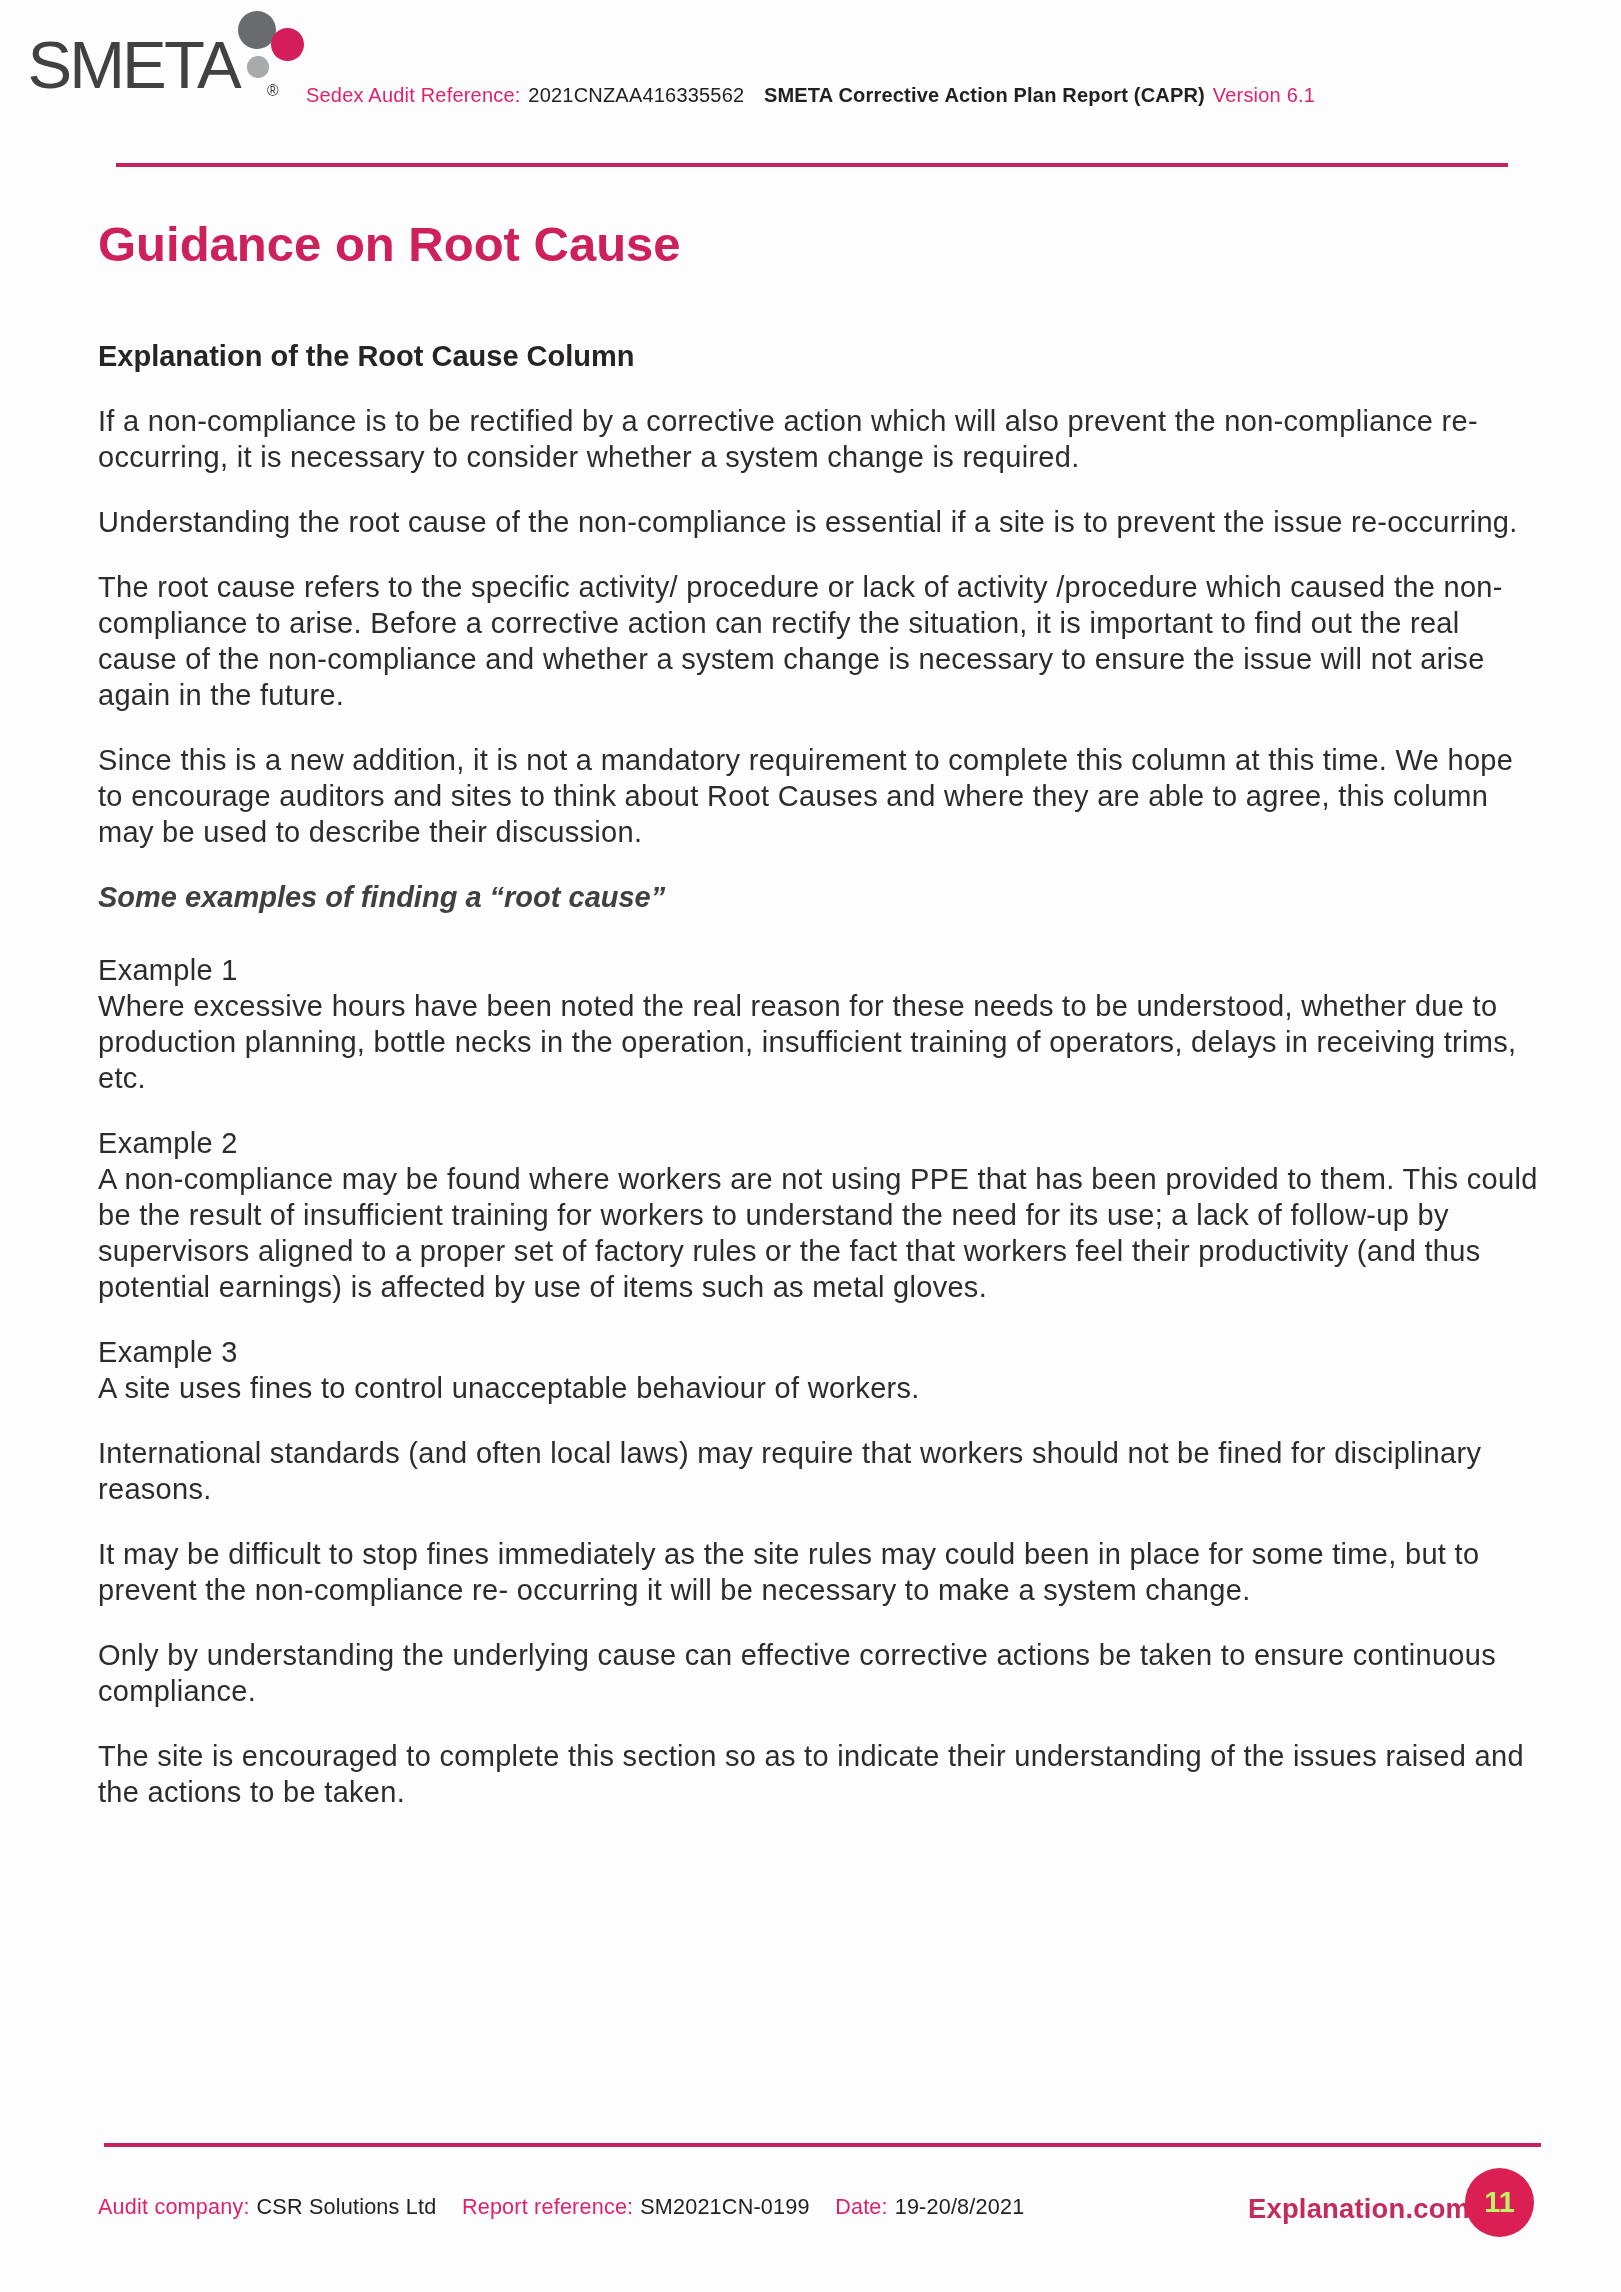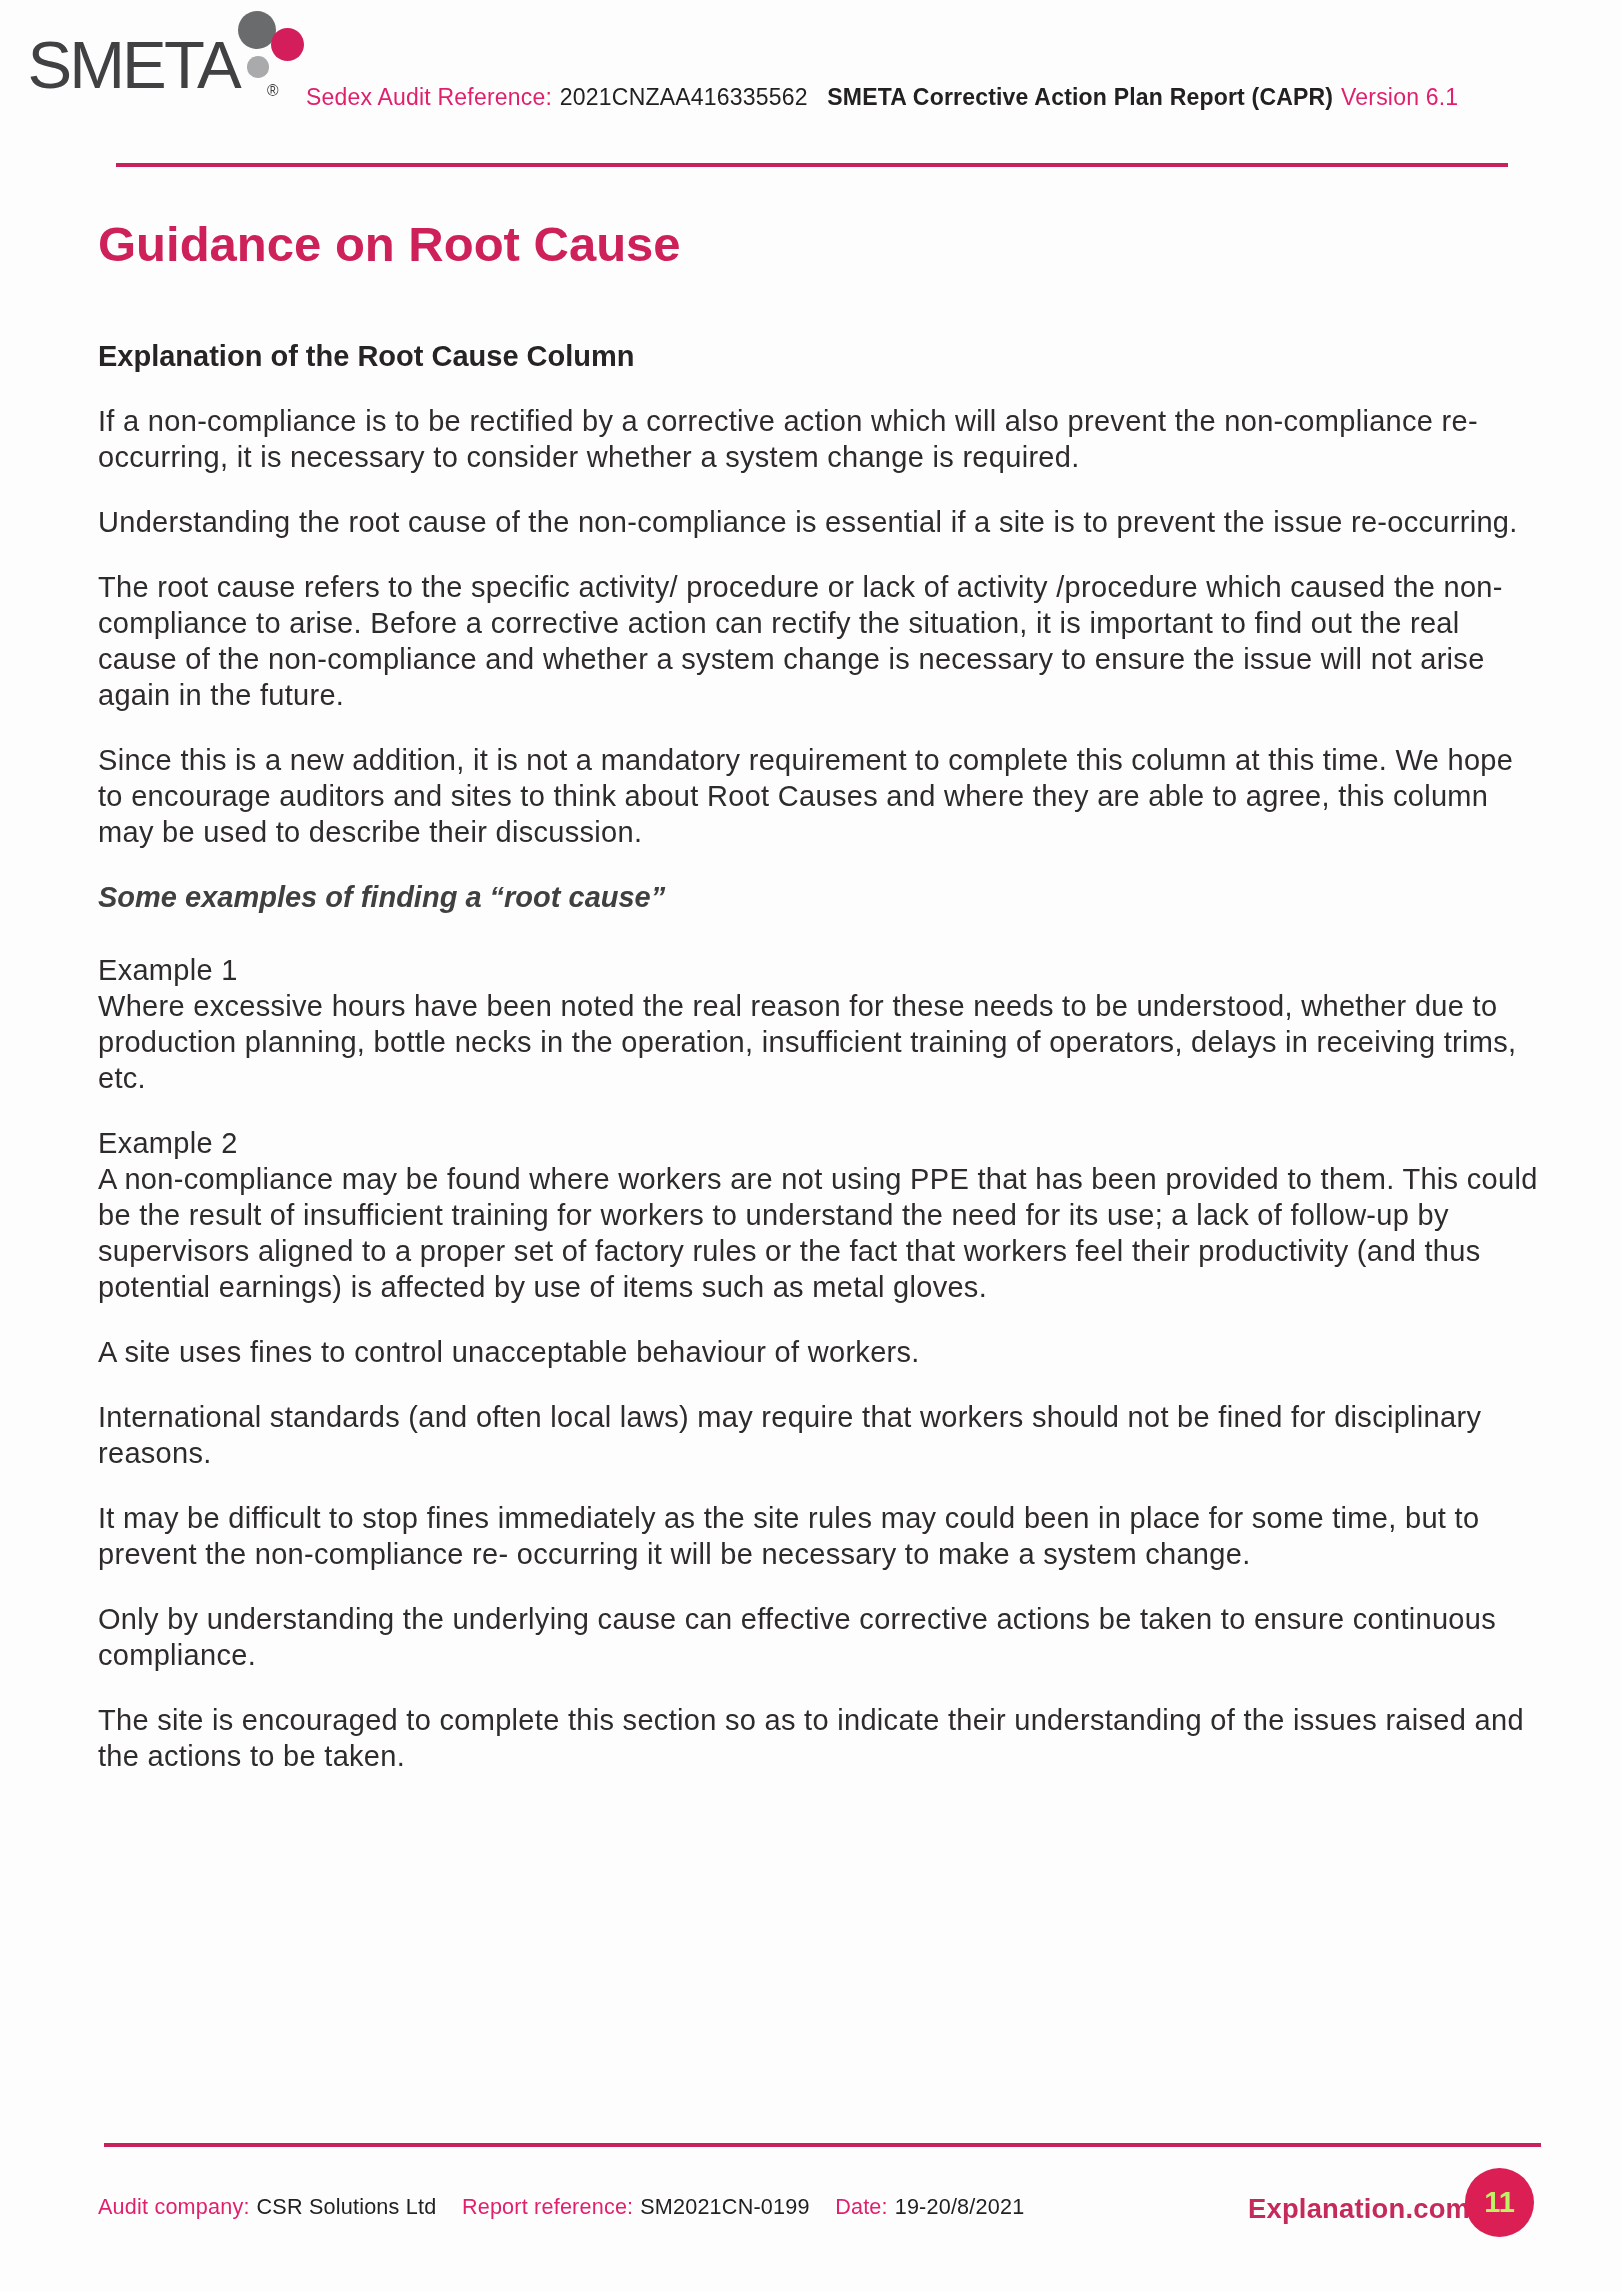--- a/index.html
+++ b/index.html
@@ -24,21 +24,21 @@
     position: absolute; left: 267px; top: 82px;
     font-size: 15.7px; color: #414042;
   }
   .dot { position: absolute; border-radius: 50%; }
   .dot-lg   { left: 238px; top: 10.8px; width: 38px; height: 38px; background: #6A6B6D; }
   .dot-pink { left: 271px; top: 28px; width: 33px; height: 33px; background: #D41E5C; }
   .dot-sm   { left: 247px; top: 56px; width: 21.6px; height: 21.6px; background: #A8AAAC; }
 
   .header-meta {
     position: absolute; left: 306px; top: 84px;
-    font-size: 23px; white-space: nowrap; letter-spacing: 0.2px;
+    font-size: 20px; white-space: nowrap; letter-spacing: 0.2px;
     color: #232021;
   }
   .pink { color: #E01F6D; }
   .dark { color: #232021; }
   .bold { font-weight: 700; }
   .hm-sp1 { margin-right: 7.8px; }
   .hm-sp2 { margin-right: 19.6px; }
 
   .rule { position: absolute; background: #C7215E; }
   .rule-top    { left: 116px; top: 163px; width: 1392px; height: 3.9px; }
@@ -119,20 +119,21 @@
     <p>Since this is a new addition, it is not a mandatory requirement to complete this column at this time. We hope to encourage auditors and sites to think about Root Causes and where they are able to agree, this column may be used to describe their discussion.</p>
 
     <h3>Some examples of finding a “root cause”</h3>
 
     <p class="ex-label">Example 1</p>
     <p>Where excessive hours have been noted the real reason for these needs to be understood, whether due to production planning, bottle necks in the operation, insufficient training of operators, delays in receiving trims, etc.</p>
 
     <p class="ex-label">Example 2</p>
     <p>A non-compliance may be found where workers are not using PPE that has been provided to them. This could be the result of insufficient training for workers to understand the need for its use; a lack of follow-up by supervisors aligned to a proper set of factory rules or the fact that workers feel their productivity (and thus potential earnings) is affected by use of items such as metal gloves.</p>
 
+    <p class="ex-label">Example 3</p>
     <p>A site uses fines to control unacceptable behaviour of workers.</p>
 
     <p>International standards (and often local laws) may require that workers should not be fined for disciplinary reasons.</p>
     <p>It may be difficult to stop fines immediately as the site rules may could been in place for some time, but to prevent the non-compliance re- occurring it will be necessary to make a system change.</p>
     <p>Only by understanding the underlying cause can effective corrective actions be taken to ensure continuous compliance.</p>
     <p>The site is encouraged to complete this section so as to indicate their understanding of the issues raised and the actions to be taken.</p>
   </main>
 
   <div class="rule rule-bottom"></div>
 

